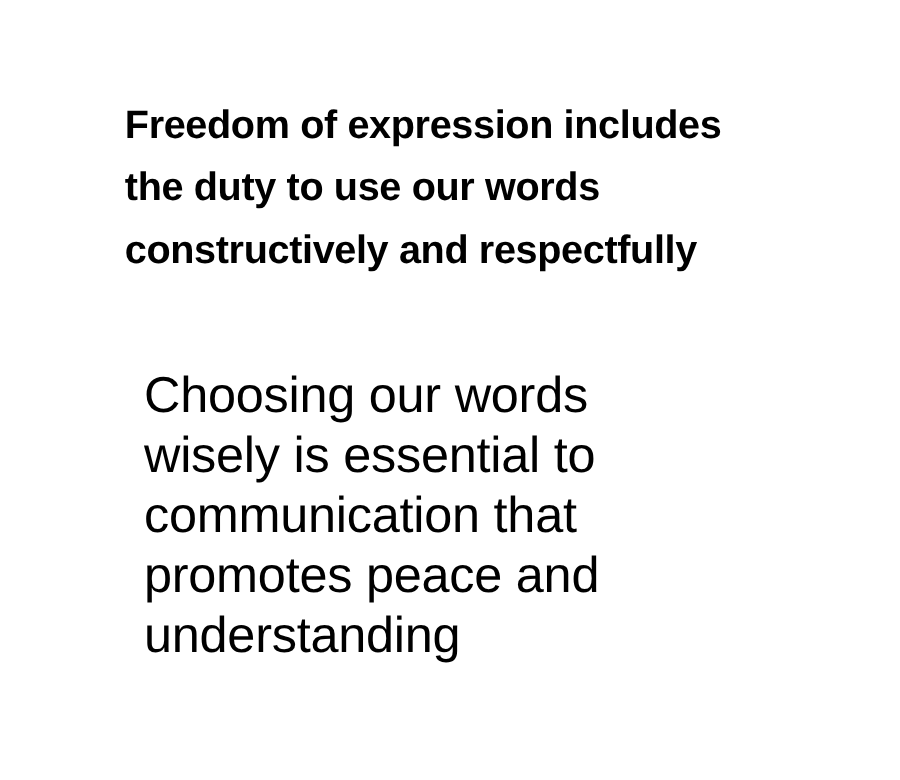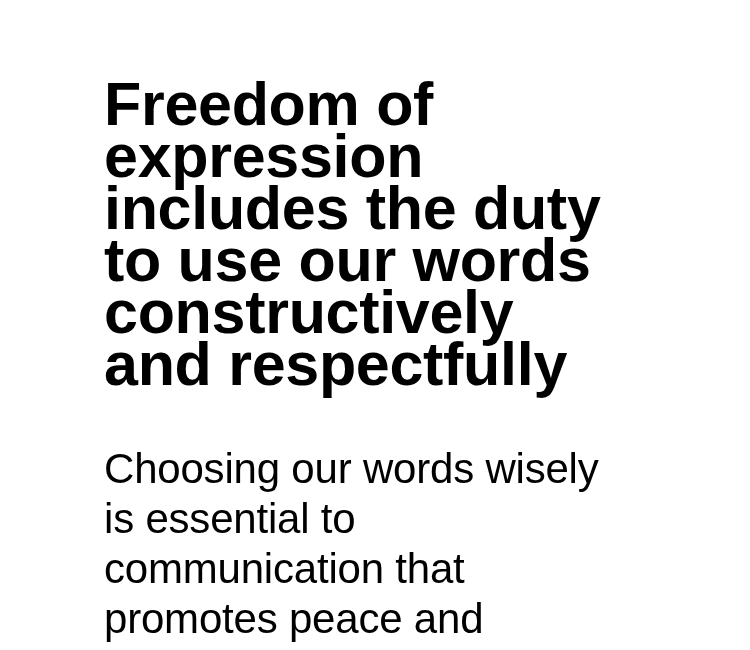--- a/index.html
+++ b/index.html
@@ -28,34 +28,34 @@
   .content {
     position: absolute;
     left: 104px;
     top: 78px;
     width: 520px;
   }
 
   .headline {
     margin: 0;
     font-family: "Liberation Sans", sans-serif;
-    font-size: 61px;
+    font-size: 33px;
     font-weight: 700;
     line-height: 52px;
     letter-spacing: -0.3px;
     color: #000000;
     word-spacing: 0px;
   }
 
   .spacer {
     height: 54px;
   }
 
   .subhead {
-    margin: 0;
+    margin: 16px;
     font-family: "Liberation Sans", sans-serif;
     font-size: 42px;
     font-weight: 400;
     line-height: 50px;
     letter-spacing: -0.2px;
     color: #000000;
   }
 </style>
 </head>
 <body>

